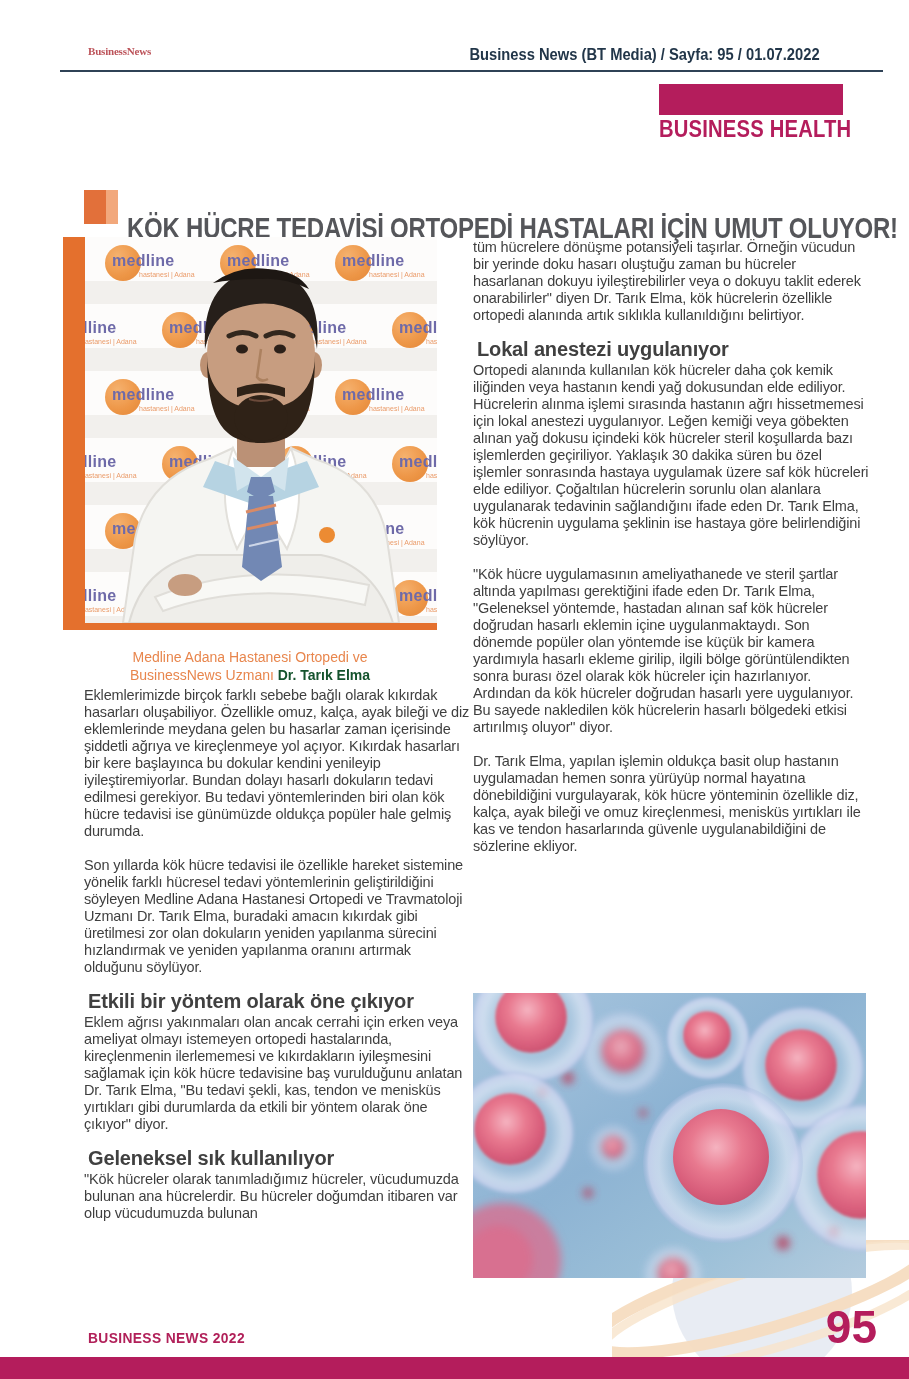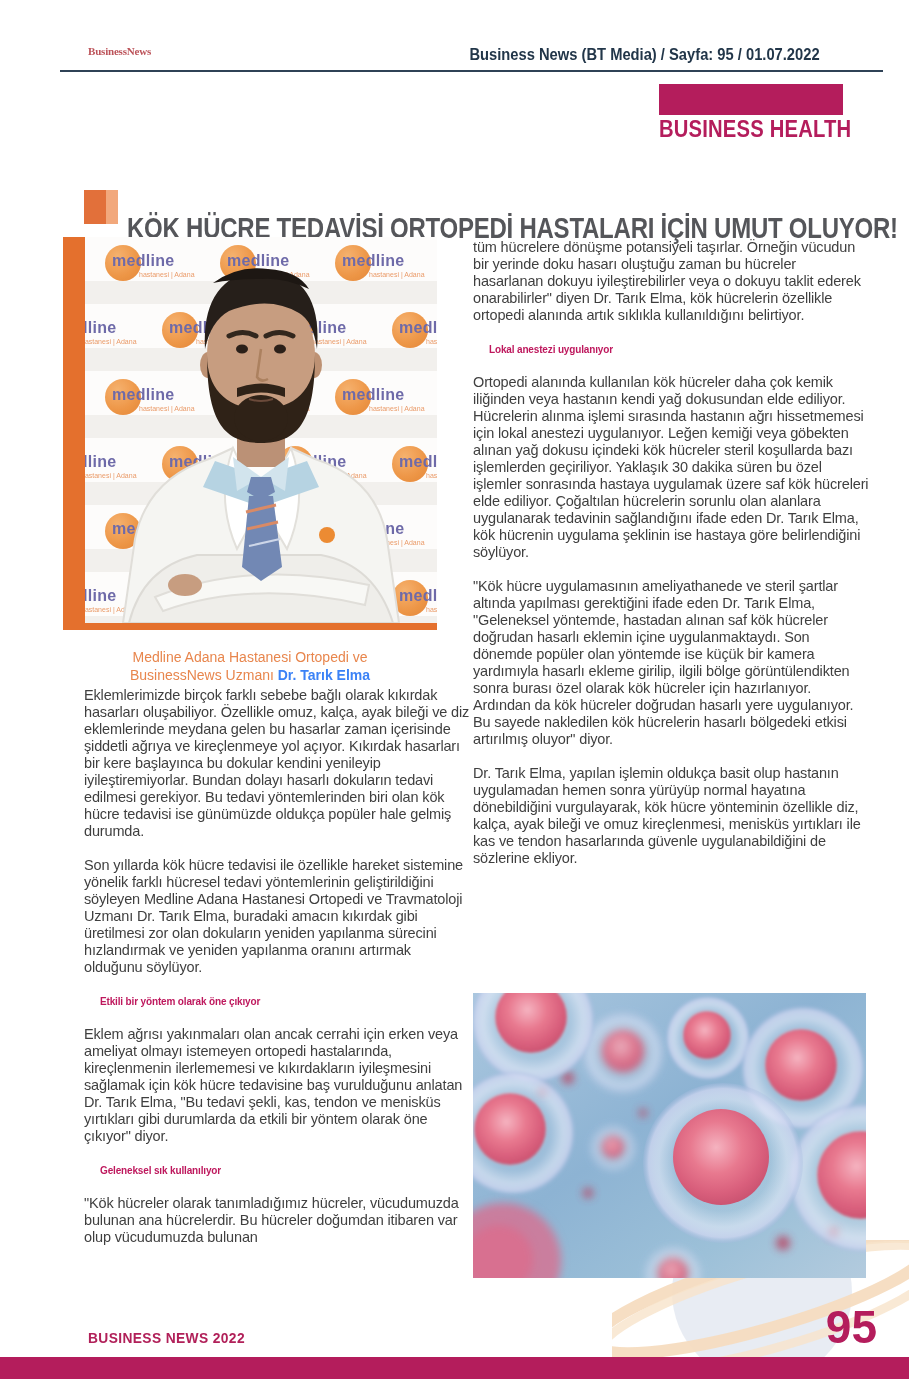--- a/index.html
+++ b/index.html
@@ -28,27 +28,27 @@
             background:repeating-linear-gradient(180deg,#fdfcfb 0 44px,#f2f0ed 44px 67px);}
   .stamp{position:absolute;width:110px;height:44px;opacity:.9;}
   .st-circle{position:absolute;left:0;top:0;width:36px;height:36px;border-radius:50%;
              background:radial-gradient(circle at 35% 30%,#f5aa60,#ec8b33 60%,#e07a25);}
   .st-word{position:absolute;left:7px;top:7px;font-size:16px;font-weight:bold;color:#5f5ba0;letter-spacing:.3px;}
   .st-sub{position:absolute;left:34px;top:26px;font-size:7px;color:#e8915a;white-space:nowrap;}
   .doctor{position:absolute;left:0;top:0;width:374px;height:386px;z-index:2;}
   
   .caption{position:absolute;left:63px;top:648px;width:374px;text-align:center;color:#e8864d;
            font-size:14px;line-height:18px;}
-  .caption b{color:#3b82f6;}
+  .caption b{color:#14532d;}
   
   .col{position:absolute;color:#3f3f3f;font-size:14.5px;line-height:17px;letter-spacing:-0.15px;}
   .col-left{left:84px;top:687px;width:388px;}
   .col-right{left:473px;top:239px;width:397px;}
   .col p{margin:0 0 17px 0;}
-  .col h3{margin:16px;font-size:10px;line-height:17px;color:#be185d;font-weight:bold;}
+  .col h3{margin:4px;font-size:20px;line-height:17px;color:#404040;font-weight:bold;}
   
   .cells{position:absolute;left:473px;top:993px;width:393px;height:285px;z-index:2;}
   
   .saturn{position:absolute;left:612px;top:1240px;width:297px;height:120px;z-index:1;}
   .ft-brand{position:absolute;left:88px;top:1329px;font-size:15px;font-weight:bold;color:#b12059;
             white-space:nowrap;transform:scaleX(.92);transform-origin:left center;letter-spacing:.4px;z-index:3;}
   .ft-page{position:absolute;right:32px;top:1300px;font-size:46px;font-weight:bold;color:#b41d5c;z-index:3;}
   .ft-bar{position:absolute;left:0;top:1357px;width:909px;height:22px;background:#b41d5c;z-index:2;}
 </style>
 </head>

